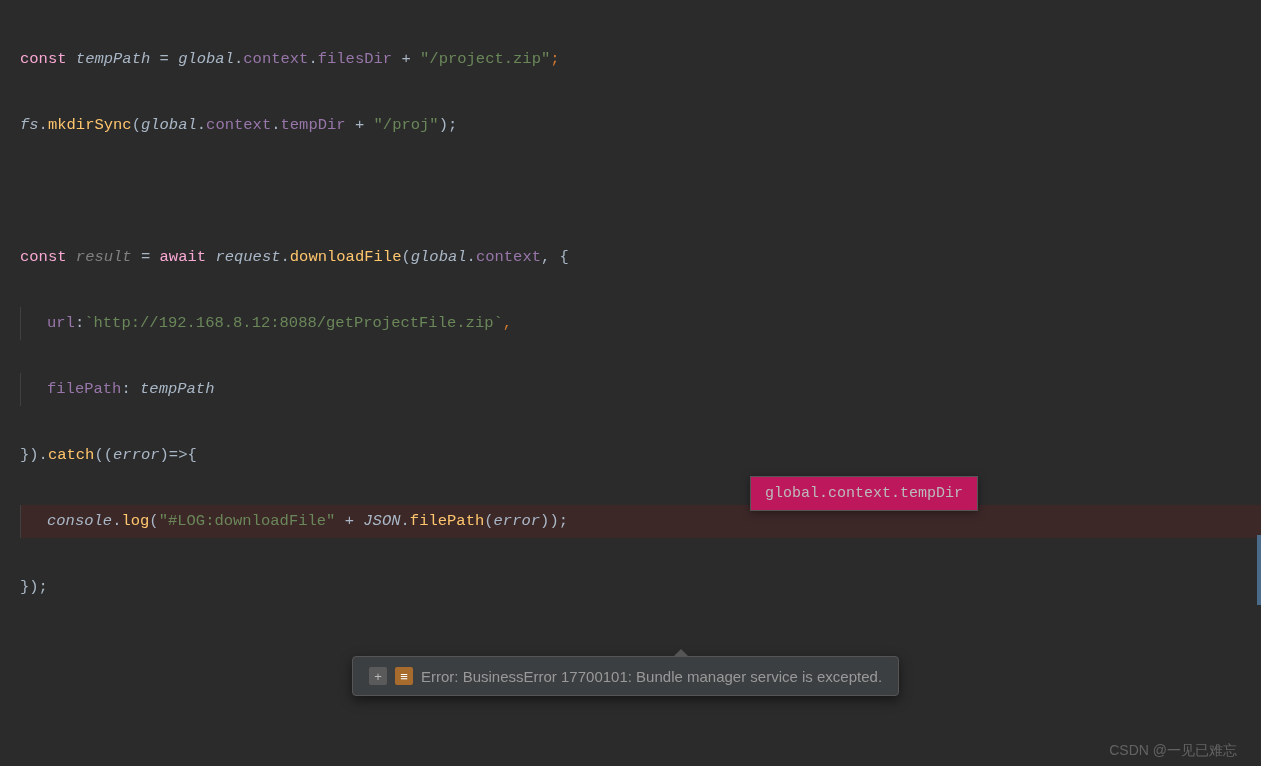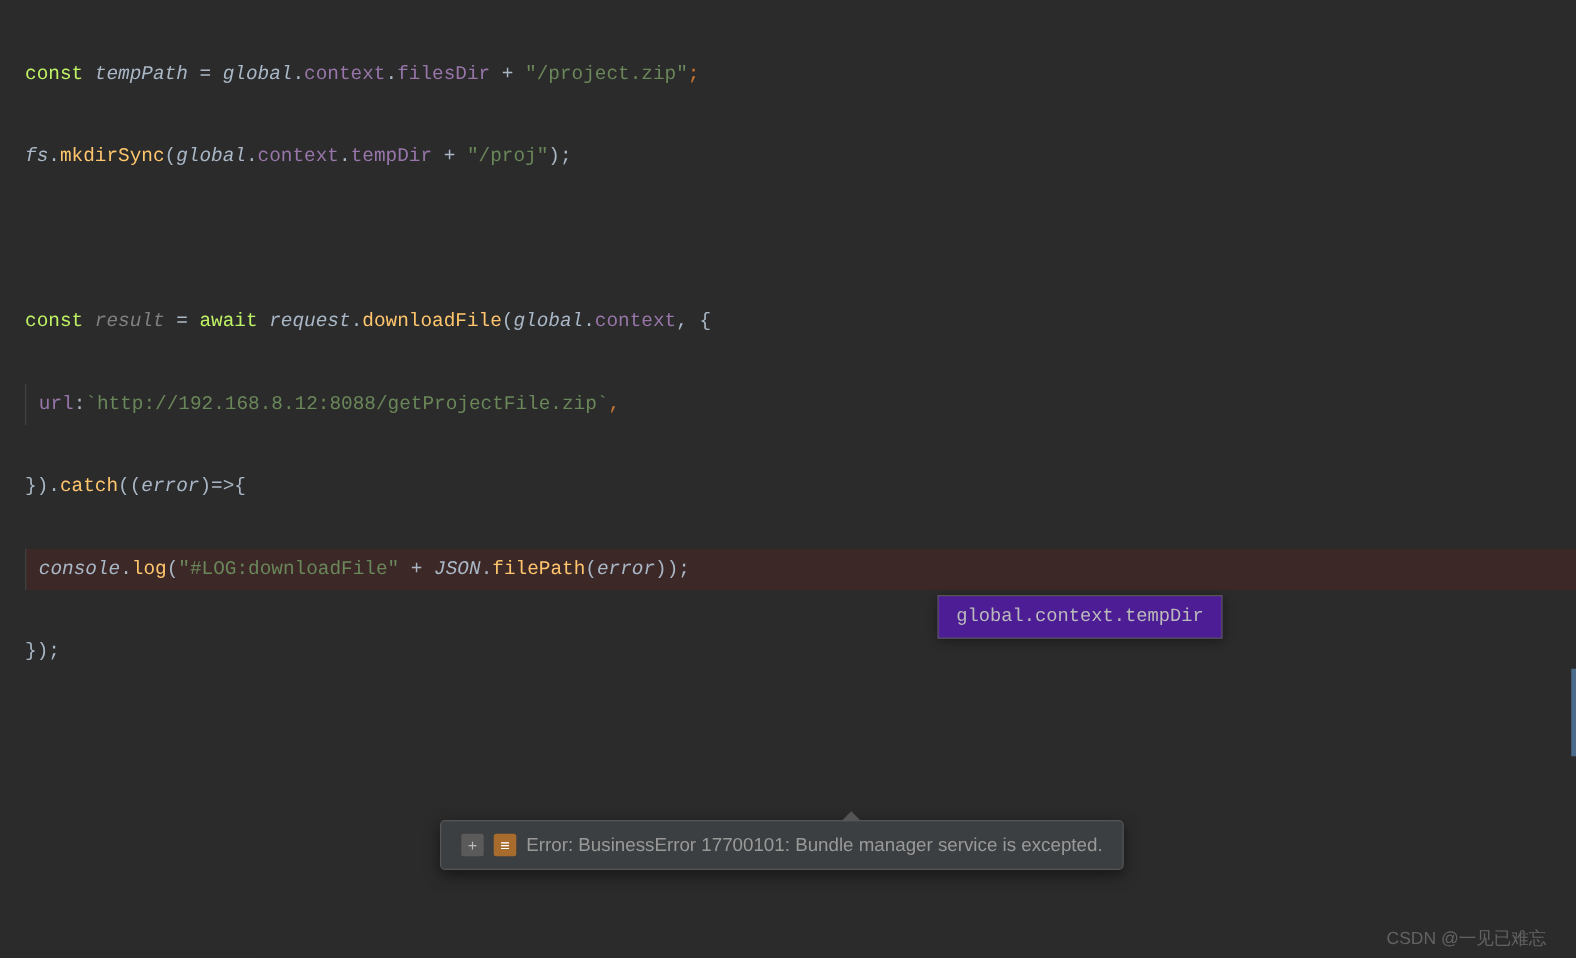--- a/index.html
+++ b/index.html
@@ -12,32 +12,32 @@
     height: 766px;
     overflow: hidden;
     position: relative;
   }
   .editor {
     padding: 10px 0 0 20px;
     line-height: 33px;
     white-space: pre;
   }
   .line { height: 33px; position: relative; }
-  .indent { padding-left: 10px; border-left: 1px solid #404040; margin-left: 0px; display:inline-block;}
-  .kw { color: #bef264; }
+  .indent { padding-left: 26px; border-left: 1px solid #404040; margin-left: 0px; display:inline-block;}
+  .kw { color: #f9a8d4; }
   .var { color: #a9b7c6; font-style: italic; }
   .newvar { color: #808080; font-style: italic; text-align: right; }
   .prop { color: #9876aa; }
   .str { color: #6a8759; }
   .punc { color: #cc7832; }
   .method { color: #ffc66d; }
   .highlight-red { background: #3d2828; display:block; width:100%; }
   .tooltip {
     position: absolute;
-    background: #4c1d95;
+    background: #be185d;
     border: 1px solid #555;
     padding: 8px 14px;
     font-family: 'Consolas','Courier New', monospace;
     color: #bbbbbb;
     font-size: 15px;
     z-index: 10;
     box-shadow: 0 2px 8px rgba(0,0,0,0.4);
   }
   .error-popup {
     position: absolute;
@@ -94,20 +94,21 @@
 </style>
 </head>
 <body>
 
 <div class="editor">
 <div class="line"><span class="kw">const</span> <span class="var">tempPath</span><span> = </span><span class="var">global</span>.<span class="prop">context</span>.<span class="prop">filesDir</span><span> + </span><span class="str">"/project.zip"</span><span class="punc">;</span></div>
 <div class="line"><span class="var">fs</span>.<span class="method">mkdirSync</span>(<span class="var">global</span>.<span class="prop">context</span>.<span class="prop">tempDir</span><span> + </span><span class="str">"/proj"</span><span>);</span></div>
 <div class="line"></div>
 <div class="line"><span class="kw">const</span> <span class="newvar">result</span><span> = </span><span class="kw">await</span> <span class="var">request</span>.<span class="method">downloadFile</span>(<span class="var">global</span>.<span class="prop">context</span><span>, {</span></div>
 <div class="line"><span class="indent"><span class="prop">url</span>:<span class="str">`http://192.168.8.12:8088/getProjectFile.zip`</span><span class="punc">,</span></span></div>
+<div class="line"><span class="indent"><span class="prop">filePath</span>: <span class="var">tempPath</span></span></div>
 <div class="line"><span>}).</span><span class="method">catch</span>((<span class="var">error</span><span>)=&gt;{</span></div>
 <div class="line highlight-red"><span class="indent"><span class="var">console</span>.<span class="method">log</span>(<span class="str">"#LOG:downloadFile"</span><span> + </span><span class="var">JSON</span>.<span class="method">filePath</span>(<span class="var">error</span><span>));</span></span></div>
 <div class="line"><span>});</span></div>
 <div class="line"></div>
 
 
 
 
 
 

